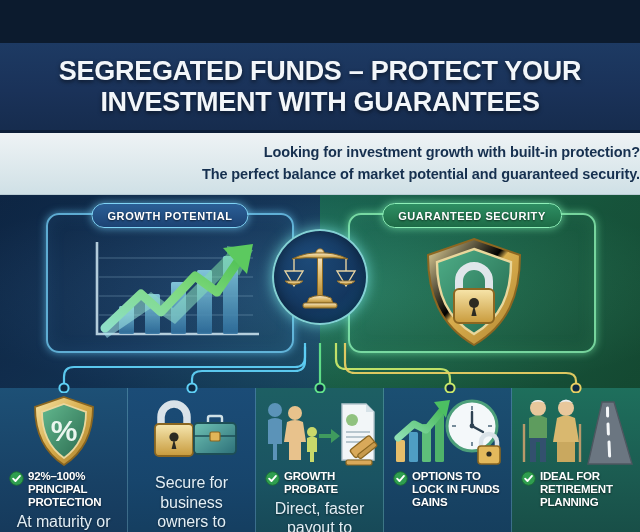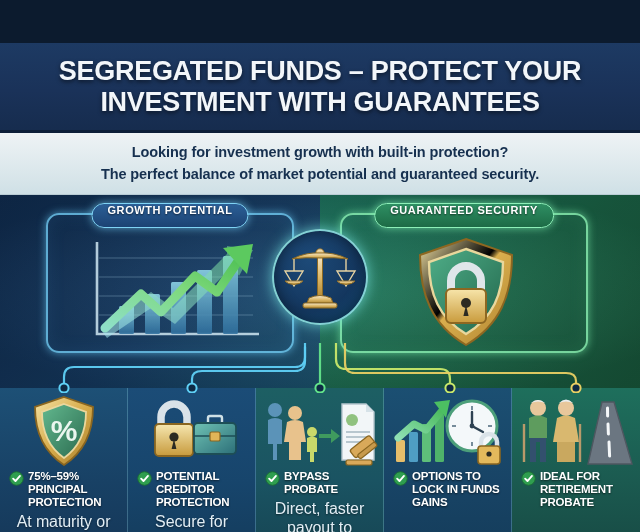--- a/index.html
+++ b/index.html
@@ -26,21 +26,21 @@
     font-size:27px; font-weight:bold; line-height:1.12;
     text-align:center; letter-spacing:-0.3px;
     text-shadow:0 2px 4px rgba(0,0,0,.55);
     padding:0 26px;
   }
 
   
   .subtitle-band{
     position:absolute; left:0; top:90px; width:640px; height:62px;
     background:linear-gradient(180deg,#eef3f5 0%,#dce8ec 60%,#cfe0e6 100%);
-    display:flex; flex-direction:column; align-items:center; justify-content:center;
+    display:flex; flex-direction:column; align-items:flex-end; justify-content:center;
     border-bottom:1px solid #b9ccd4;
   }
   .subtitle-line{
     color:#16304f; font-size:14.5px; font-weight:600; line-height:1.5;
     text-align:center; letter-spacing:-0.1px;
   }
 
   
   .hero{
     position:absolute; left:0; top:152px; width:640px; height:193px;
@@ -55,28 +55,28 @@
   .hero-vign{ position:absolute; inset:0;
     background:radial-gradient(ellipse at 50% 50%,rgba(255,255,255,.06),rgba(0,0,0,.25) 85%); }
 
   
   .panel-frame{
     position:absolute; border-radius:13px;
     border:2px solid rgba(120,215,255,.75);
     box-shadow:0 0 9px rgba(110,210,255,.6), inset 0 0 18px rgba(90,190,255,.10);
   }
   .panel-left{ left:46px; top:18px; width:248px; height:140px; }
-  .panel-right{ left:340px; top:18px; width:248px; height:140px;
+  .panel-right{ left:348px; top:18px; width:248px; height:140px;
     border-color:rgba(150,255,190,.75);
     box-shadow:0 0 9px rgba(130,250,180,.6), inset 0 0 18px rgba(110,240,170,.10); }
 
   
   .pill{
     position:absolute; top:-12px; height:25px; padding:0 15px;
-    border-radius:13px; display:flex; align-items:flex-start; justify-content:center;
+    border-radius:13px; display:flex; align-items:center; justify-content:center;
     font-size:11px; font-weight:bold; letter-spacing:.6px; color:#fff;
     text-shadow:0 1px 2px rgba(0,0,0,.6); white-space:nowrap;
   }
   .pill-growth{ left:50%; transform:translateX(-50%);
     background:linear-gradient(180deg,#2b5f96 0%,#1c4374 100%);
     border:1.5px solid #7fd3f5; box-shadow:0 0 8px rgba(120,210,250,.7); }
   .pill-guarantee{ left:50%; transform:translateX(-50%);
     background:linear-gradient(180deg,#2e8f63 0%,#1d6b46 100%);
     border:1.5px solid #8df0b8; box-shadow:0 0 8px rgba(130,245,180,.7); }
 
@@ -295,21 +295,21 @@
         </svg>
       </div>
       <div class="card-body">
         <div class="card-head">
           <span class="check">
             <svg width="15" height="15" viewBox="0 0 16 16">
               <circle cx="8" cy="8" r="7.2" fill="#2f9e4f" stroke="#1d6e36" stroke-width="1"></circle>
               <path d="M4.4 8.2 L6.9 10.7 L11.7 5.3" stroke="#ffffff" stroke-width="2" fill="none" stroke-linecap="round" stroke-linejoin="round"></path>
             </svg>
           </span>
-          <span class="card-title">75%–59% PRINCIPAL PROTECTION</span>
+          <span class="card-title">92%–100% PRINCIPAL PROTECTION</span>
         </div>
         <div class="card-desc">At maturity or death, your investment is safeguarded.</div>
       </div>
     </div>
 
     <div class="card c2">
       <div class="card-icon">
         <svg width="100" height="74" viewBox="0 0 100 74">
           <defs>
             <linearGradient id="g2l" x1="0" y1="0" x2="0" y2="1">
@@ -325,29 +325,20 @@
           <rect x="13" y="30" width="38" height="32" rx="4" fill="url(#g2l)" stroke="#8a6620" stroke-width="1.8"></rect>
           <circle cx="32" cy="43" r="4.6" fill="#2b2a22"></circle>
           <path d="M32 45 l-2.4 10 h4.8 Z" fill="#2b2a22"></path>
           <rect x="66" y="22" width="14" height="8" rx="2" fill="none" stroke="#cfe0e6" stroke-width="2.4"></rect>
           <rect x="52" y="29" width="42" height="31" rx="4" fill="url(#g2b)" stroke="#1d4e56" stroke-width="1.8"></rect>
           <line x1="52" y1="42" x2="94" y2="42" stroke="#1d4e56" stroke-width="1.6"></line>
           <rect x="68" y="38" width="10" height="9" rx="1.6" fill="#e0b558" stroke="#8a6620" stroke-width="1.2"></rect>
         </svg>
       </div>
       <div class="card-body">
-        <div class="card-head">
-          <span class="check">
-            <svg width="15" height="15" viewBox="0 0 16 16">
-              <circle cx="8" cy="8" r="7.2" fill="#2f9e4f" stroke="#1d6e36" stroke-width="1"></circle>
-              <path d="M4.4 8.2 L6.9 10.7 L11.7 5.3" stroke="#ffffff" stroke-width="2" fill="none" stroke-linecap="round" stroke-linejoin="round"></path>
-            </svg>
-          </span>
-          <span class="card-title">POTENTIAL CREDITOR PROTECTION</span>
-        </div>
         <div class="card-desc">Secure for business owners to secure assets.</div>
       </div>
     </div>
 
     <div class="card c3">
       <div class="card-icon">
         <svg width="116" height="74" viewBox="0 0 116 74">
           <g fill="#5b93b8">
             <circle cx="13" cy="16" r="7"></circle>
             <path d="M6 26 q7 -4 14 0 v24 h-5 v16 h-4 v-16 h-5 Z"></path>
@@ -377,21 +368,21 @@
         </svg>
       </div>
       <div class="card-body">
         <div class="card-head">
           <span class="check">
             <svg width="15" height="15" viewBox="0 0 16 16">
               <circle cx="8" cy="8" r="7.2" fill="#2f9e4f" stroke="#1d6e36" stroke-width="1"></circle>
               <path d="M4.4 8.2 L6.9 10.7 L11.7 5.3" stroke="#ffffff" stroke-width="2" fill="none" stroke-linecap="round" stroke-linejoin="round"></path>
             </svg>
           </span>
-          <span class="card-title">BYPASS PROBATE</span>
+          <span class="card-title">GROWTH PROBATE</span>
         </div>
         <div class="card-desc">Direct, faster payout to named beneficiaries.</div>
       </div>
     </div>
 
     <div class="card c4">
       <div class="card-icon">
         <svg width="116" height="74" viewBox="0 0 116 74">
           <defs>
             <linearGradient id="g4a" x1="0" y1="1" x2="1" y2="0">
@@ -459,19 +450,19 @@
         </svg>
       </div>
       <div class="card-body">
         <div class="card-head">
           <span class="check">
             <svg width="15" height="15" viewBox="0 0 16 16">
               <circle cx="8" cy="8" r="7.2" fill="#2f9e4f" stroke="#1d6e36" stroke-width="1"></circle>
               <path d="M4.4 8.2 L6.9 10.7 L11.7 5.3" stroke="#ffffff" stroke-width="2" fill="none" stroke-linecap="round" stroke-linejoin="round"></path>
             </svg>
           </span>
-          <span class="card-title">IDEAL FOR RETIREMENT PROBATE</span>
+          <span class="card-title">IDEAL FOR RETIREMENT PLANNING</span>
         </div>
       </div>
     </div>
 
   </div>
 </div>
 
 </body></html>

